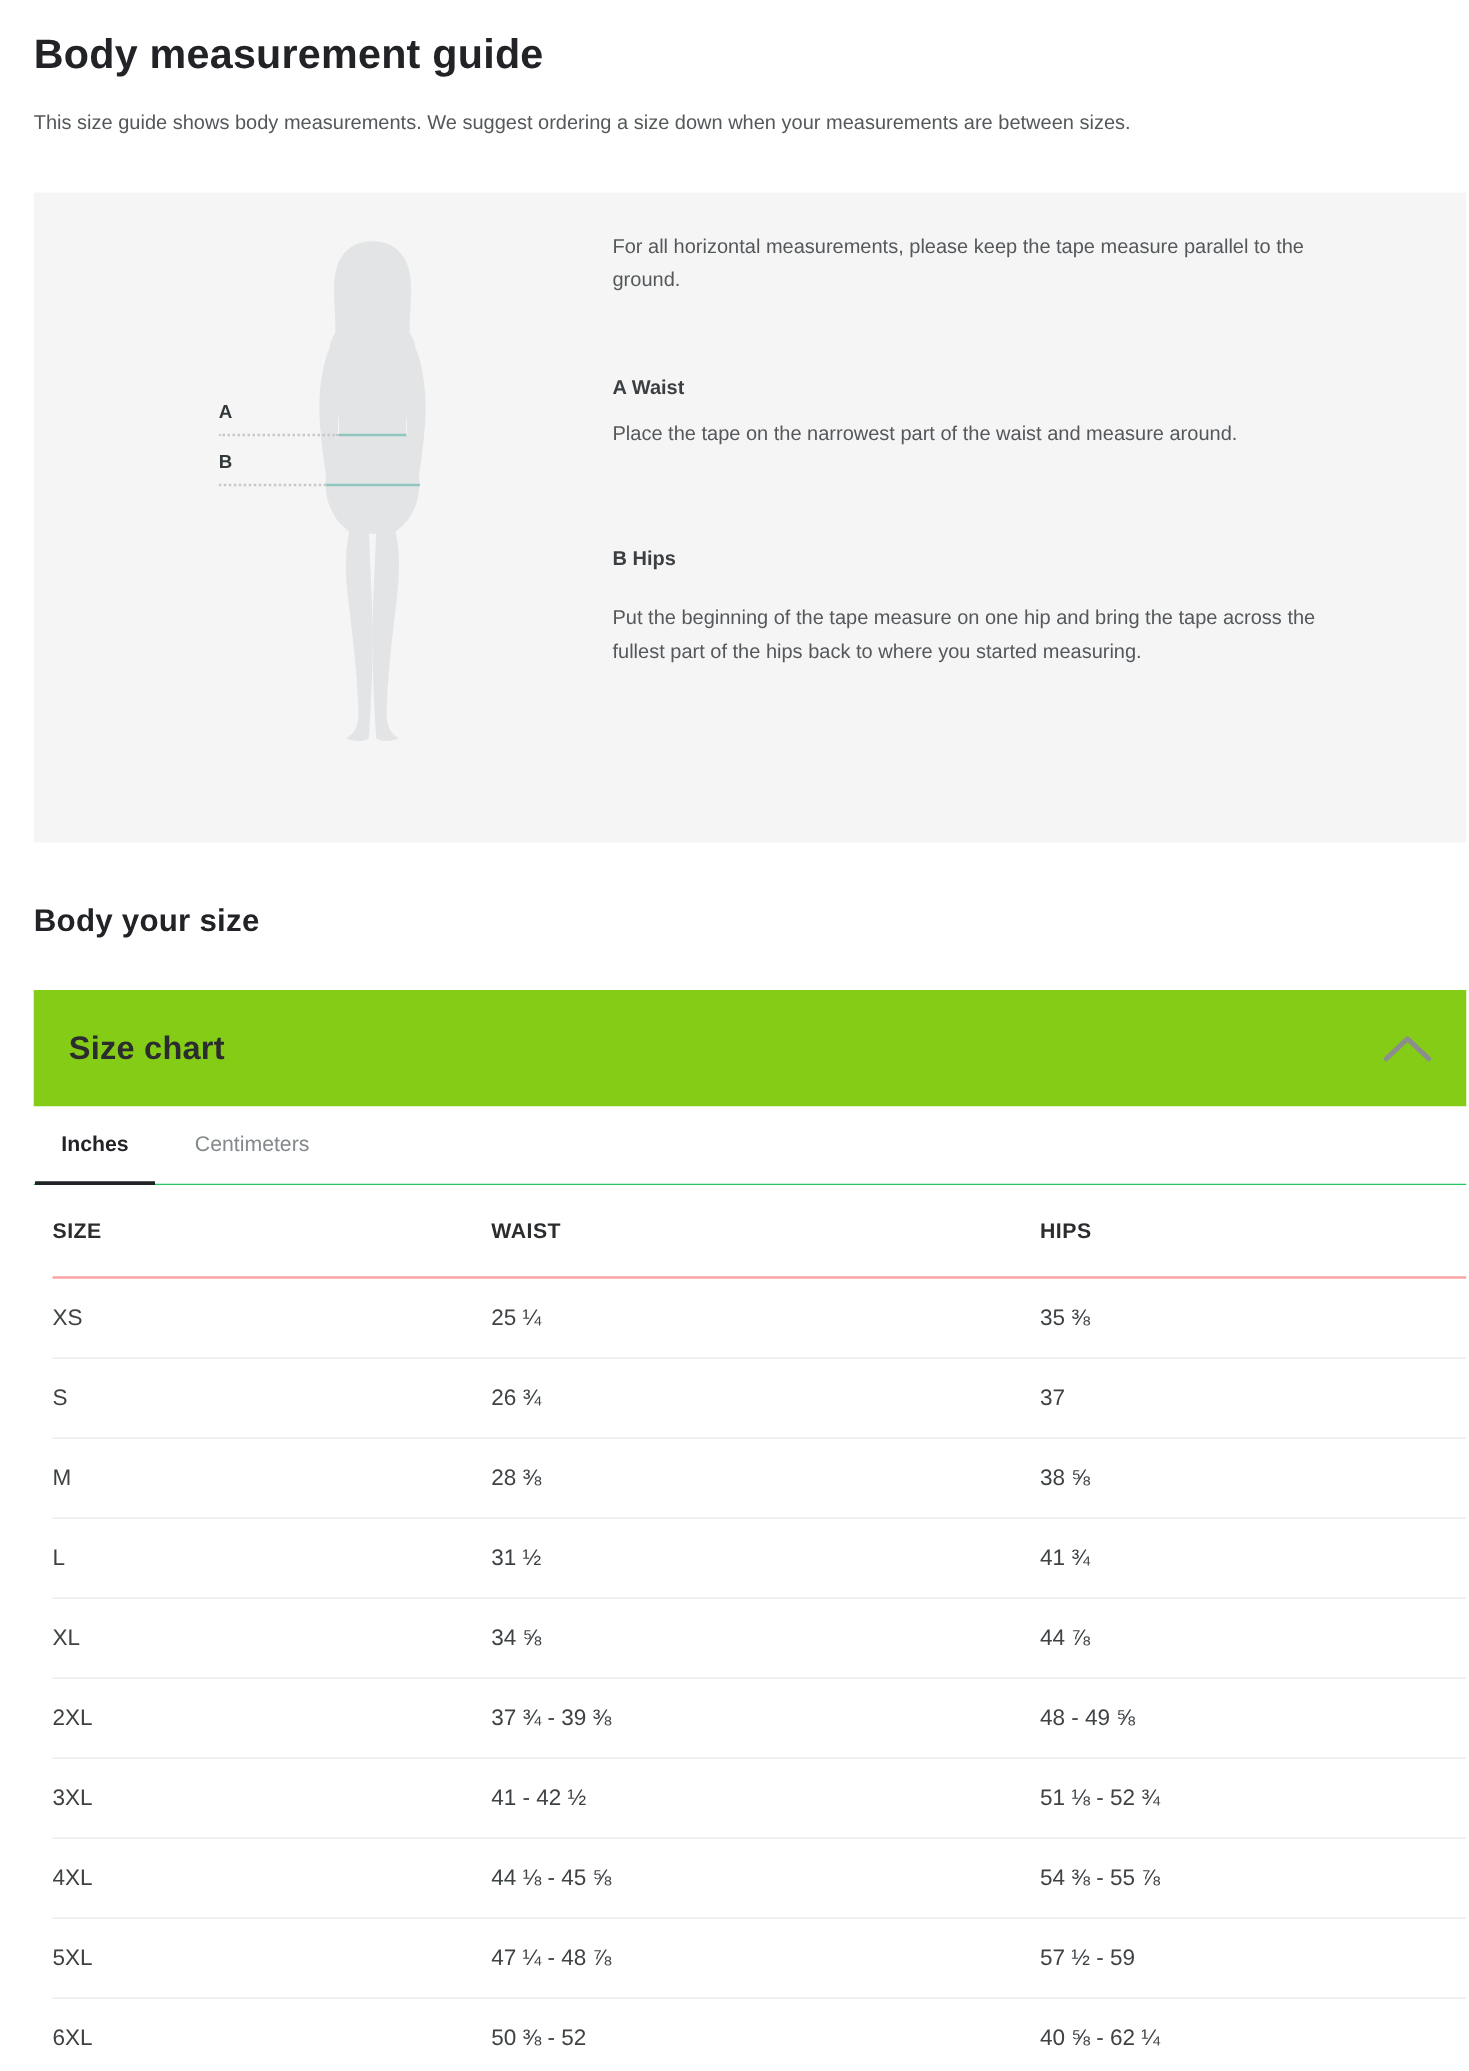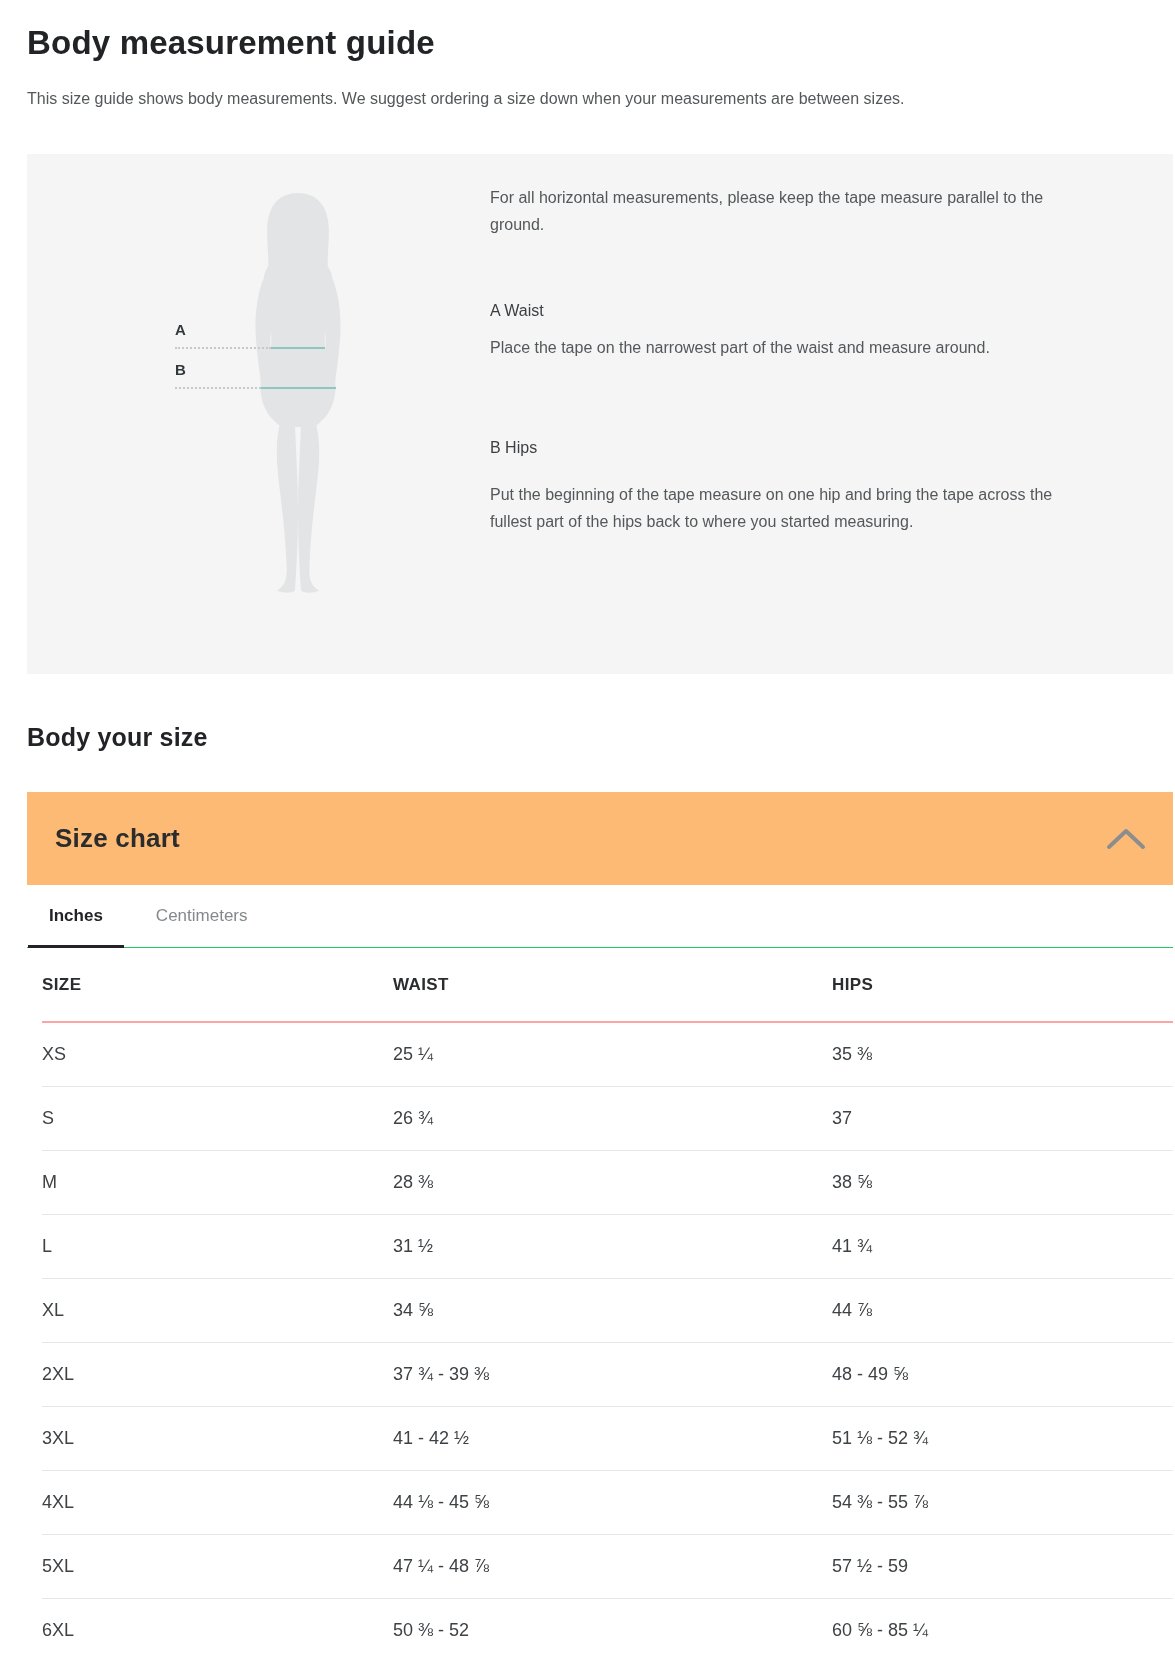--- a/index.html
+++ b/index.html
@@ -32,36 +32,36 @@
   .line-a-dotted { left: 148px; top: 193px; width: 96px; }
   .line-a-solid  { left: 244px; top: 193px; width: 54px; }
   .line-b-dotted { left: 148px; top: 233px; width: 86px; }
   .line-b-solid  { left: 234px; top: 233px; width: 75px; }
   .guide-text { position: absolute; left: 463px; top: 0; width: 596px; }
   .guide-note {
     position: absolute; top: 30px; left: 0; width: 100%;
     font-size: 16px; line-height: 27px; color: #54585a;
   }
   .marker-title {
-    position: absolute; left: 0; font-size: 16px; font-weight: 400; color: #3b3f41; line-height: 20px;
+    position: absolute; left: 0; font-size: 16px; font-weight: 700; color: #3b3f41; line-height: 20px;
   }
   .marker-desc {
     position: absolute; left: 0; width: 100%;
     font-size: 16px; line-height: 27px; color: #54585a;
   }
   .mt-a { top: 147px; } .md-a { top: 180px; }
   .mt-b { top: 284px; } .md-b { top: 327px; }
   
   .find-size-title {
     margin: 50px 27px 0; font-size: 25px; line-height: 26px;
     font-weight: 700; color: #222326; letter-spacing: 0.2px;
   }
   
   .chart-bar {
-    margin: 42px 2px 0 27px; height: 93px; background: #fdba74;
+    margin: 42px 2px 0 27px; height: 93px; background: #84cc16;
     display: flex; align-items: center; justify-content: space-between;
     padding: 0 25px 0 28px; cursor: pointer;
   }
   .chart-bar-title { font-size: 26px; font-weight: 700; color: #2b2c2e; letter-spacing: 0.2px; }
   .chevron { width: 44px; height: 26px; display: block; }
   
   .tabs {
     margin: 0 2px 0 27px; padding-top: 20px; border-bottom: 1px solid #22c55e;
     display: flex; align-items: flex-end;
   }
@@ -192,15 +192,15 @@
     <div class="td">54 ⅜ - 55 ⅞</div>
   </div>
   <div class="t-row">
     <div class="td">5XL</div>
     <div class="td">47 ¼ - 48 ⅞</div>
     <div class="td">57 ½ - 59</div>
   </div>
   <div class="t-row">
     <div class="td">6XL</div>
     <div class="td">50 ⅜ - 52</div>
-    <div class="td">60 ⅝ - 85 ¼</div>
+    <div class="td">40 ⅝ - 62 ¼</div>
   </div>
 </div>
 
 </body></html>

